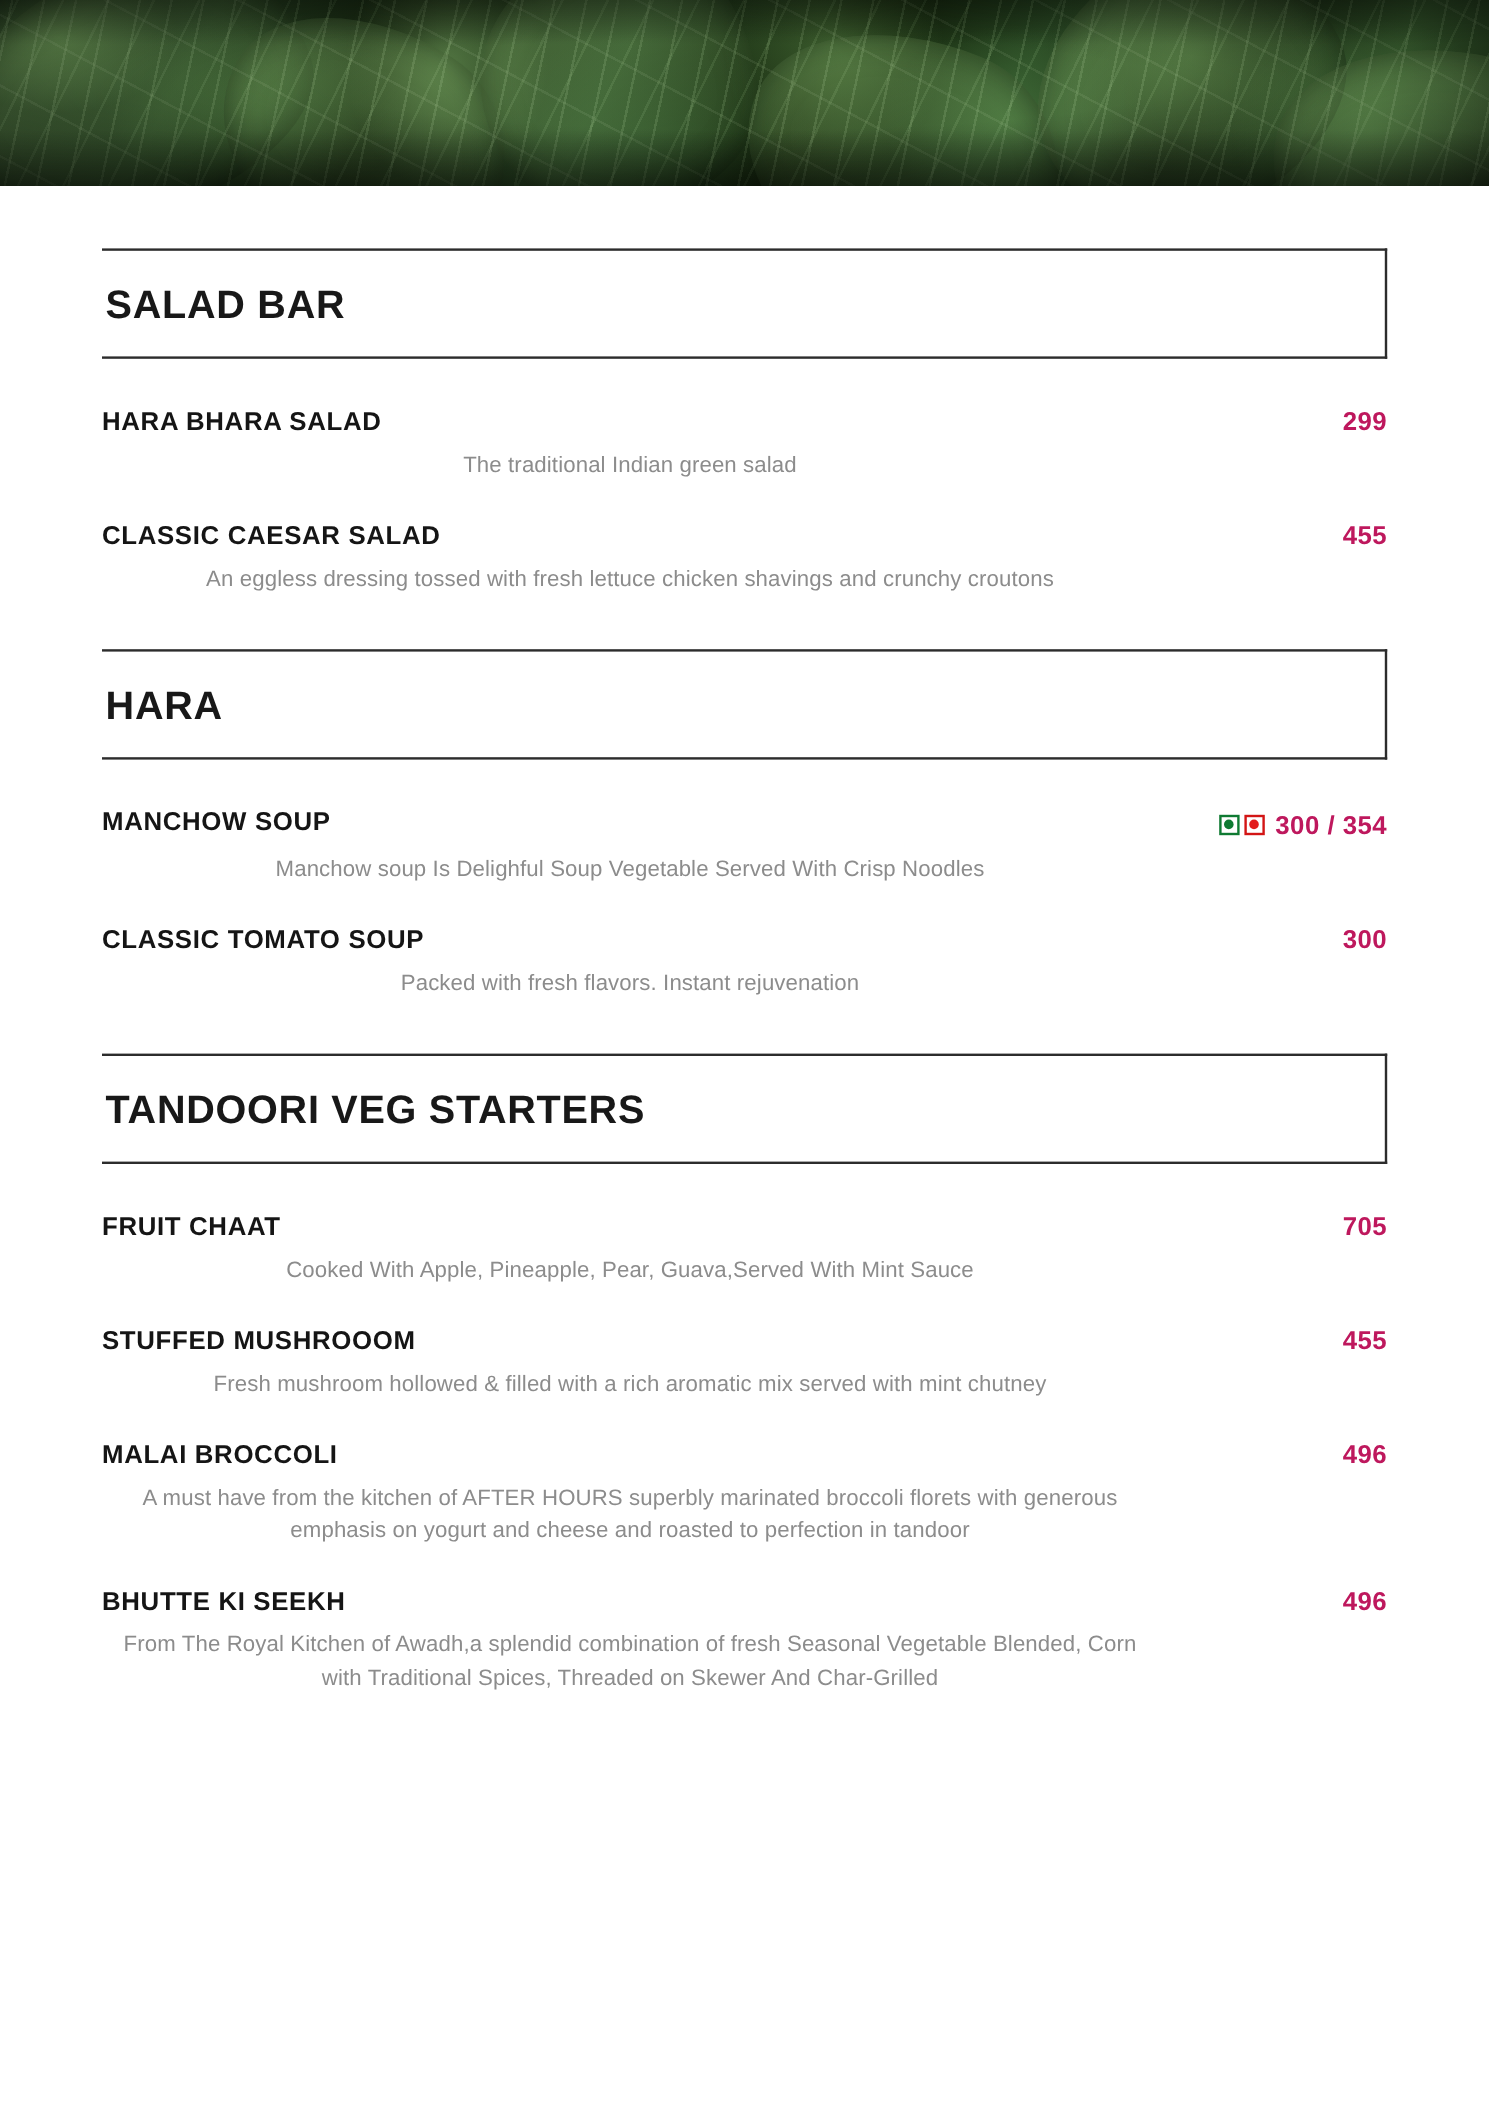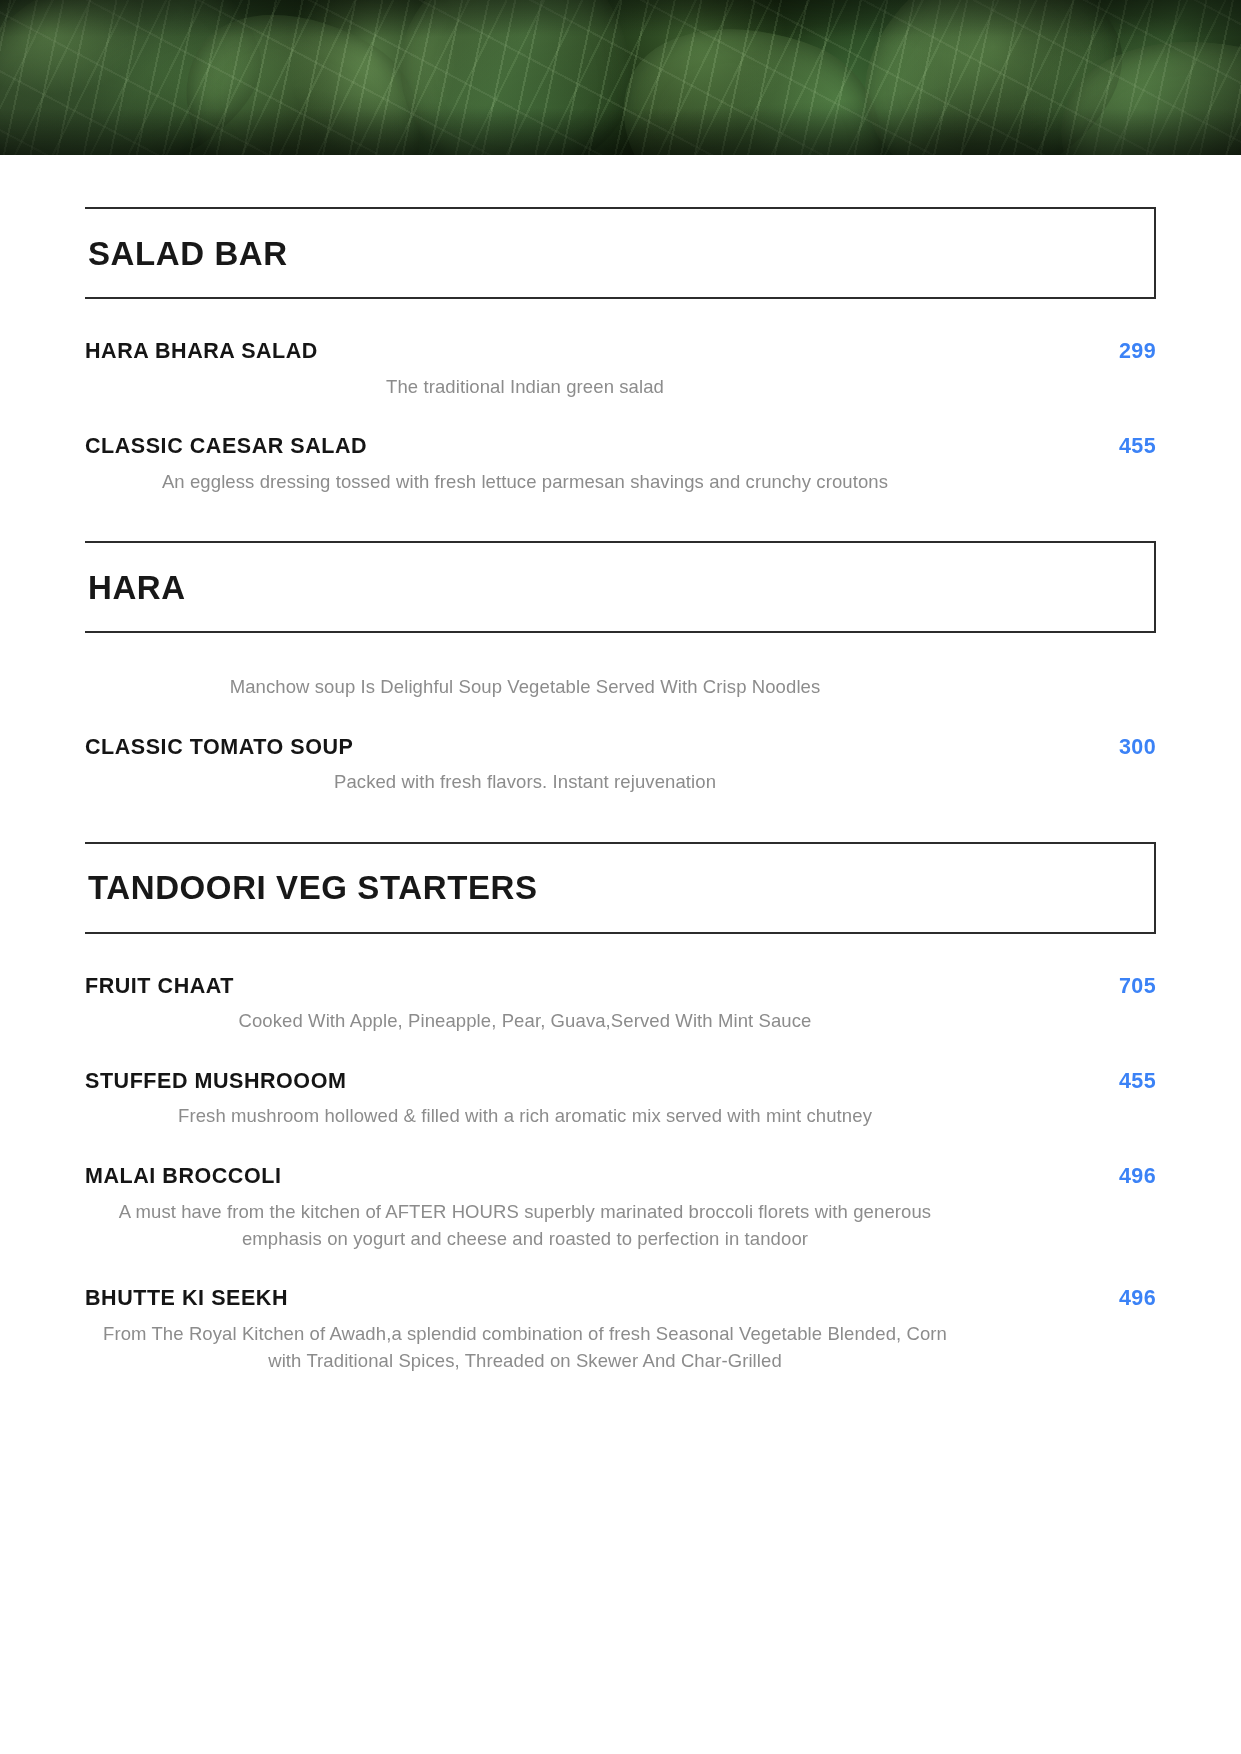--- a/index.html
+++ b/index.html
@@ -120,21 +120,21 @@
     display: flex;
     align-items: center;
     gap: 9px;
     flex: none;
     white-space: nowrap;
   }
   .item-price {
     font-size: 21.5px;
     font-weight: 700;
     letter-spacing: 0.4px;
-    color: #3b82f6;
+    color: #be185d;
     line-height: 1.15;
   }
   .item-desc {
     margin-top: 9px;
     font-size: 18.5px;
     font-weight: 400;
     color: #8c8c8c;
     line-height: 1.48;
     letter-spacing: 0.1px;
     max-width: 880px;
@@ -200,30 +200,44 @@
               </div>
               <div class="item-desc">The traditional Indian green salad</div>
             </div>
             <div class="item">
               <div class="item-row">
                 <div class="item-name">CLASSIC CAESAR SALAD</div>
                 <div class="item-price-wrap">
                   <div class="item-price">455</div>
                 </div>
               </div>
-              <div class="item-desc">An eggless dressing tossed with fresh lettuce parmesan shavings and crunchy croutons</div>
+              <div class="item-desc">An eggless dressing tossed with fresh lettuce chicken shavings and crunchy croutons</div>
             </div>
           </div>
         </div>
         <div class="section">
           <div class="section-head">
             <div class="section-title">HARA</div>
           </div>
           <div class="item-list">
             <div class="item">
+              <div class="item-row">
+                <div class="item-name">MANCHOW SOUP</div>
+                <div class="item-price-wrap">
+                  <span class="diet-marks">
+                    <span class="diet-mark">
+                      <i></i>
+                    </span>
+                    <span class="diet-mark nonveg">
+                      <i></i>
+                    </span>
+                  </span>
+                  <div class="item-price">300 / 354</div>
+                </div>
+              </div>
               <div class="item-desc">Manchow soup Is Delighful Soup Vegetable Served With Crisp Noodles</div>
             </div>
             <div class="item">
               <div class="item-row">
                 <div class="item-name">CLASSIC TOMATO SOUP</div>
                 <div class="item-price-wrap">
                   <div class="item-price">300</div>
                 </div>
               </div>
               <div class="item-desc">Packed with fresh flavors. Instant rejuvenation</div>

